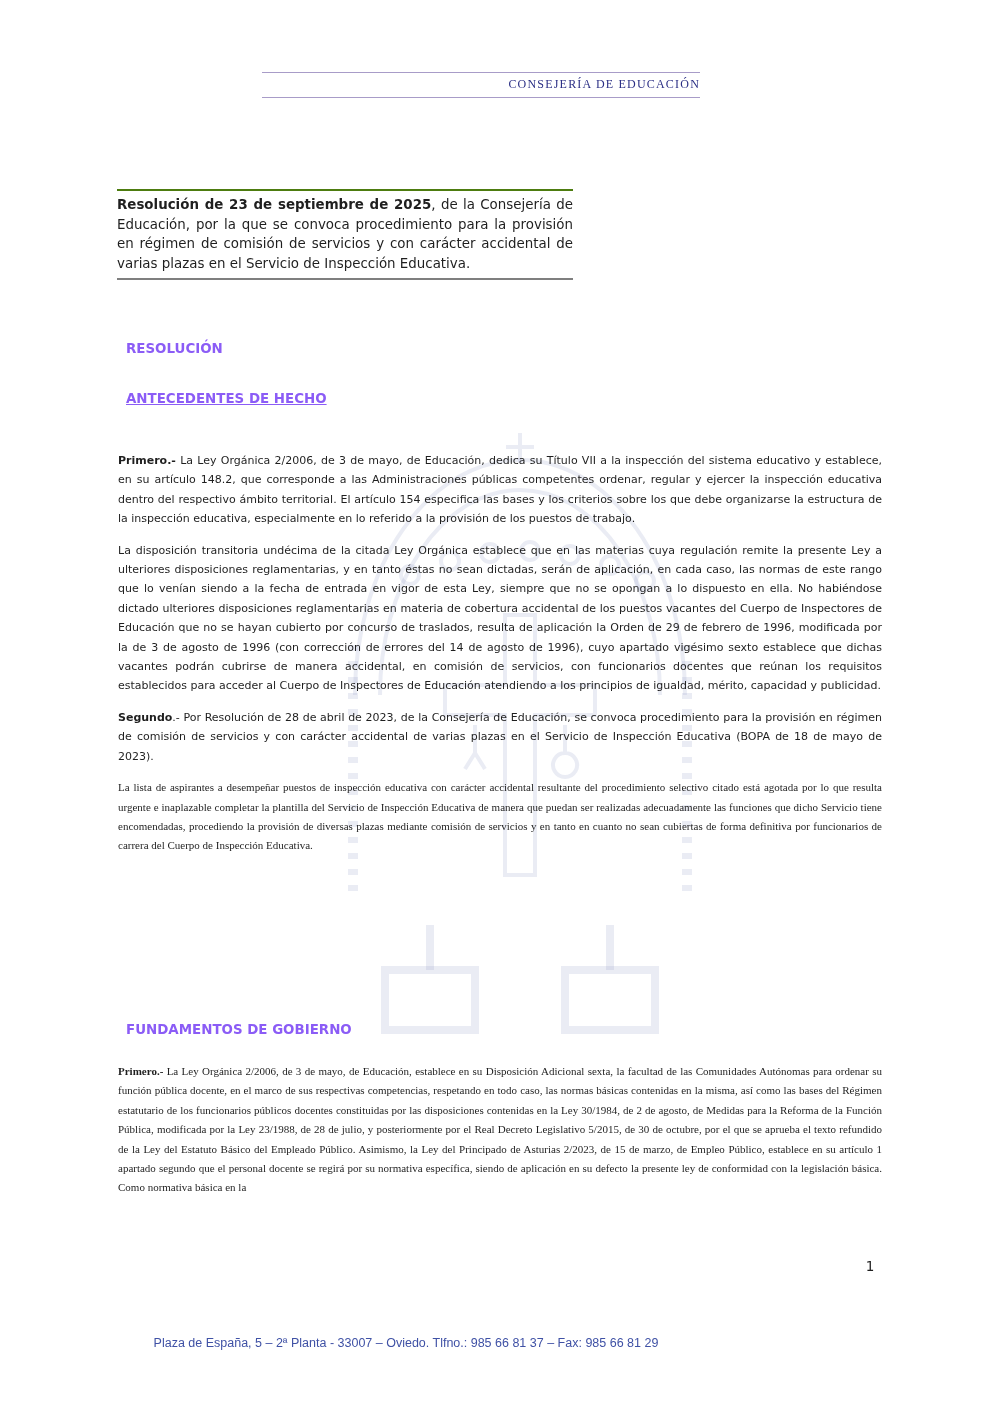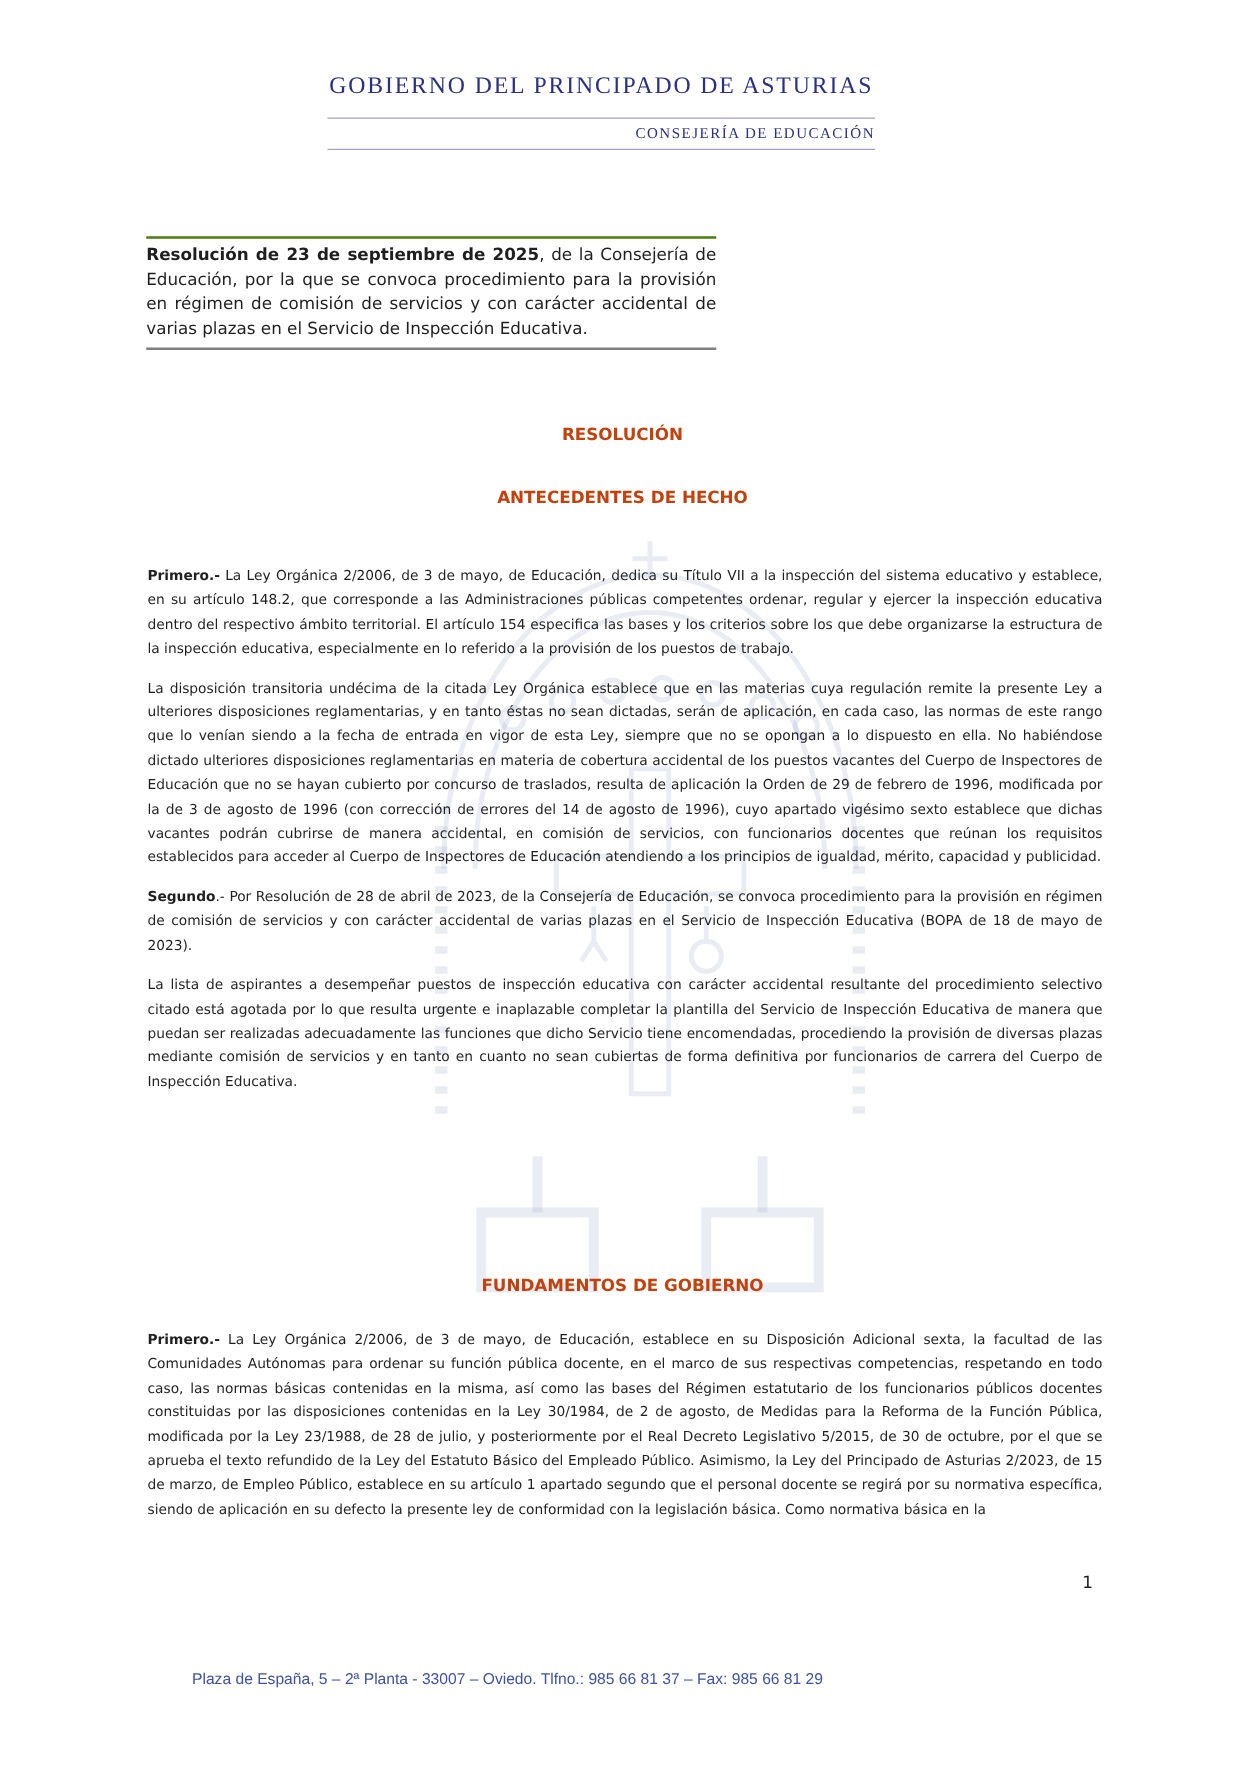--- a/index.html
+++ b/index.html
@@ -27,27 +27,27 @@
   
   .title-box{
     position:absolute;left:117px;top:189px;width:456px;
     border-top:2px solid #4d7c0f;border-bottom:2px solid #7f7f7f;
     padding:4px 0 5px 0;
     font-size:13.4px;line-height:19.5px;text-align:justify;text-justify:inter-word;
   }
   .title-box .lead{font-weight:bold;}
   
   .center-heading{
-    position:absolute;left:116px;width:764px;text-align:center;
-    font-weight:bold;font-size:13.4px;color:#c2410c;
+    position:absolute;left:126px;width:764px;text-align:left;
+    font-weight:bold;font-size:13.4px;color:#8b5cf6;
   }
   
   .body-block{position:absolute;left:118px;width:764px;font-size:11px;line-height:19.4px;}
   .body-block p{margin:0 0 12px 0;text-align:justify;text-justify:inter-word;}
-  .body-block p:last-child{margin-bottom:0;}
+  .body-block p:last-child{margin-bottom:0;font-family:Liberation Serif, serif;}
   .plead{font-weight:bold;}
   
   .page-number{position:absolute;left:850px;top:1258px;width:40px;text-align:center;font-size:13.5px;color:#1f1f1f;}
   .page-footer{
     position:absolute;left:0;top:1336px;width:812px;text-align:center;
     font-family:"Liberation Sans",sans-serif;font-size:12.5px;color:#3f51a5;
   }
 </style>
 </head>
 <body>
@@ -76,34 +76,33 @@
     <path d="M240 300 v28 a12 12 0 1 0 0.1 0"></path>
 
     <path d="M28 220 v250 M362 220 v250" stroke-dasharray="6 10" stroke-width="10"></path>
 
     <path d="M60 545 h90 v60 h-90 z M240 545 h90 v60 h-90 z" stroke-width="8"></path>
     <path d="M105 500 v45 M285 500 v45" stroke-width="8"></path>
   </g>
 </svg>
 
 <div class="gov-header">
-  <div class="gov-title">GOBIERNO DEL PRINCIPADO DE ASTURIAS</div>
   <div class="dept-block">
     <div class="dept-rule"></div>
     <div class="dept-name">CONSEJERÍA DE EDUCACIÓN</div>
     <div class="dept-rule"></div>
   </div>
 </div>
 
 <div class="title-box">
   <span class="lead">Resolución de 23 de septiembre de 2025</span><span>, de la Consejería de Educación, por la que se convoca procedimiento para la provisión en régimen de comisión de servicios y con carácter accidental de varias plazas en el Servicio de Inspección Educativa.</span>
 </div>
 
 <div class="center-heading" style="top:341px;">RESOLUCIÓN</div>
-<div class="center-heading" style="top:391px;">ANTECEDENTES DE HECHO</div>
+<div class="center-heading" style="top:391px;text-decoration:underline;">ANTECEDENTES DE HECHO</div>
 
 <div class="body-block" style="top:451px;">
   <p><span class="plead">Primero.-</span><span> La Ley Orgánica 2/2006, de 3 de mayo, de Educación, dedica su Título VII a la inspección del sistema educativo y establece, en su artículo 148.2, que corresponde a las Administraciones públicas competentes ordenar, regular y ejercer la inspección educativa dentro del respectivo ámbito territorial. El artículo 154 especifica las bases y los criterios sobre los que debe organizarse la estructura de la inspección educativa, especialmente en lo referido a la provisión de los puestos de trabajo.</span></p>
   <p><span class="plead"></span><span>La disposición transitoria undécima de la citada Ley Orgánica establece que en las materias cuya regulación remite la presente Ley a ulteriores disposiciones reglamentarias, y en tanto éstas no sean dictadas, serán de aplicación, en cada caso, las normas de este rango que lo venían siendo a la fecha de entrada en vigor de esta Ley, siempre que no se opongan a lo dispuesto en ella. No habiéndose dictado ulteriores disposiciones reglamentarias en materia de cobertura accidental de los puestos vacantes del Cuerpo de Inspectores de Educación que no se hayan cubierto por concurso de traslados, resulta de aplicación la Orden de 29 de febrero de 1996, modificada por la de 3 de agosto de 1996 (con corrección de errores del 14 de agosto de 1996), cuyo apartado vigésimo sexto establece que dichas vacantes podrán cubrirse de manera accidental, en comisión de servicios, con funcionarios docentes que reúnan los requisitos establecidos para acceder al Cuerpo de Inspectores de Educación atendiendo a los principios de igualdad, mérito, capacidad y publicidad.</span></p>
   <p><span class="plead">Segundo</span><span>.- Por Resolución de 28 de abril de 2023, de la Consejería de Educación, se convoca procedimiento para la provisión en régimen de comisión de servicios y con carácter accidental de varias plazas en el Servicio de Inspección Educativa (BOPA de 18 de mayo de 2023).</span></p>
   <p><span class="plead"></span><span>La lista de aspirantes a desempeñar puestos de inspección educativa con carácter accidental resultante del procedimiento selectivo citado está agotada por lo que resulta urgente e inaplazable completar la plantilla del Servicio de Inspección Educativa de manera que puedan ser realizadas adecuadamente las funciones que dicho Servicio tiene encomendadas, procediendo la provisión de diversas plazas mediante comisión de servicios y en tanto en cuanto no sean cubiertas de forma definitiva por funcionarios de carrera del Cuerpo de Inspección Educativa.</span></p>
 </div>
 
 <div class="center-heading" style="top:1022px;">FUNDAMENTOS DE GOBIERNO</div>
 

